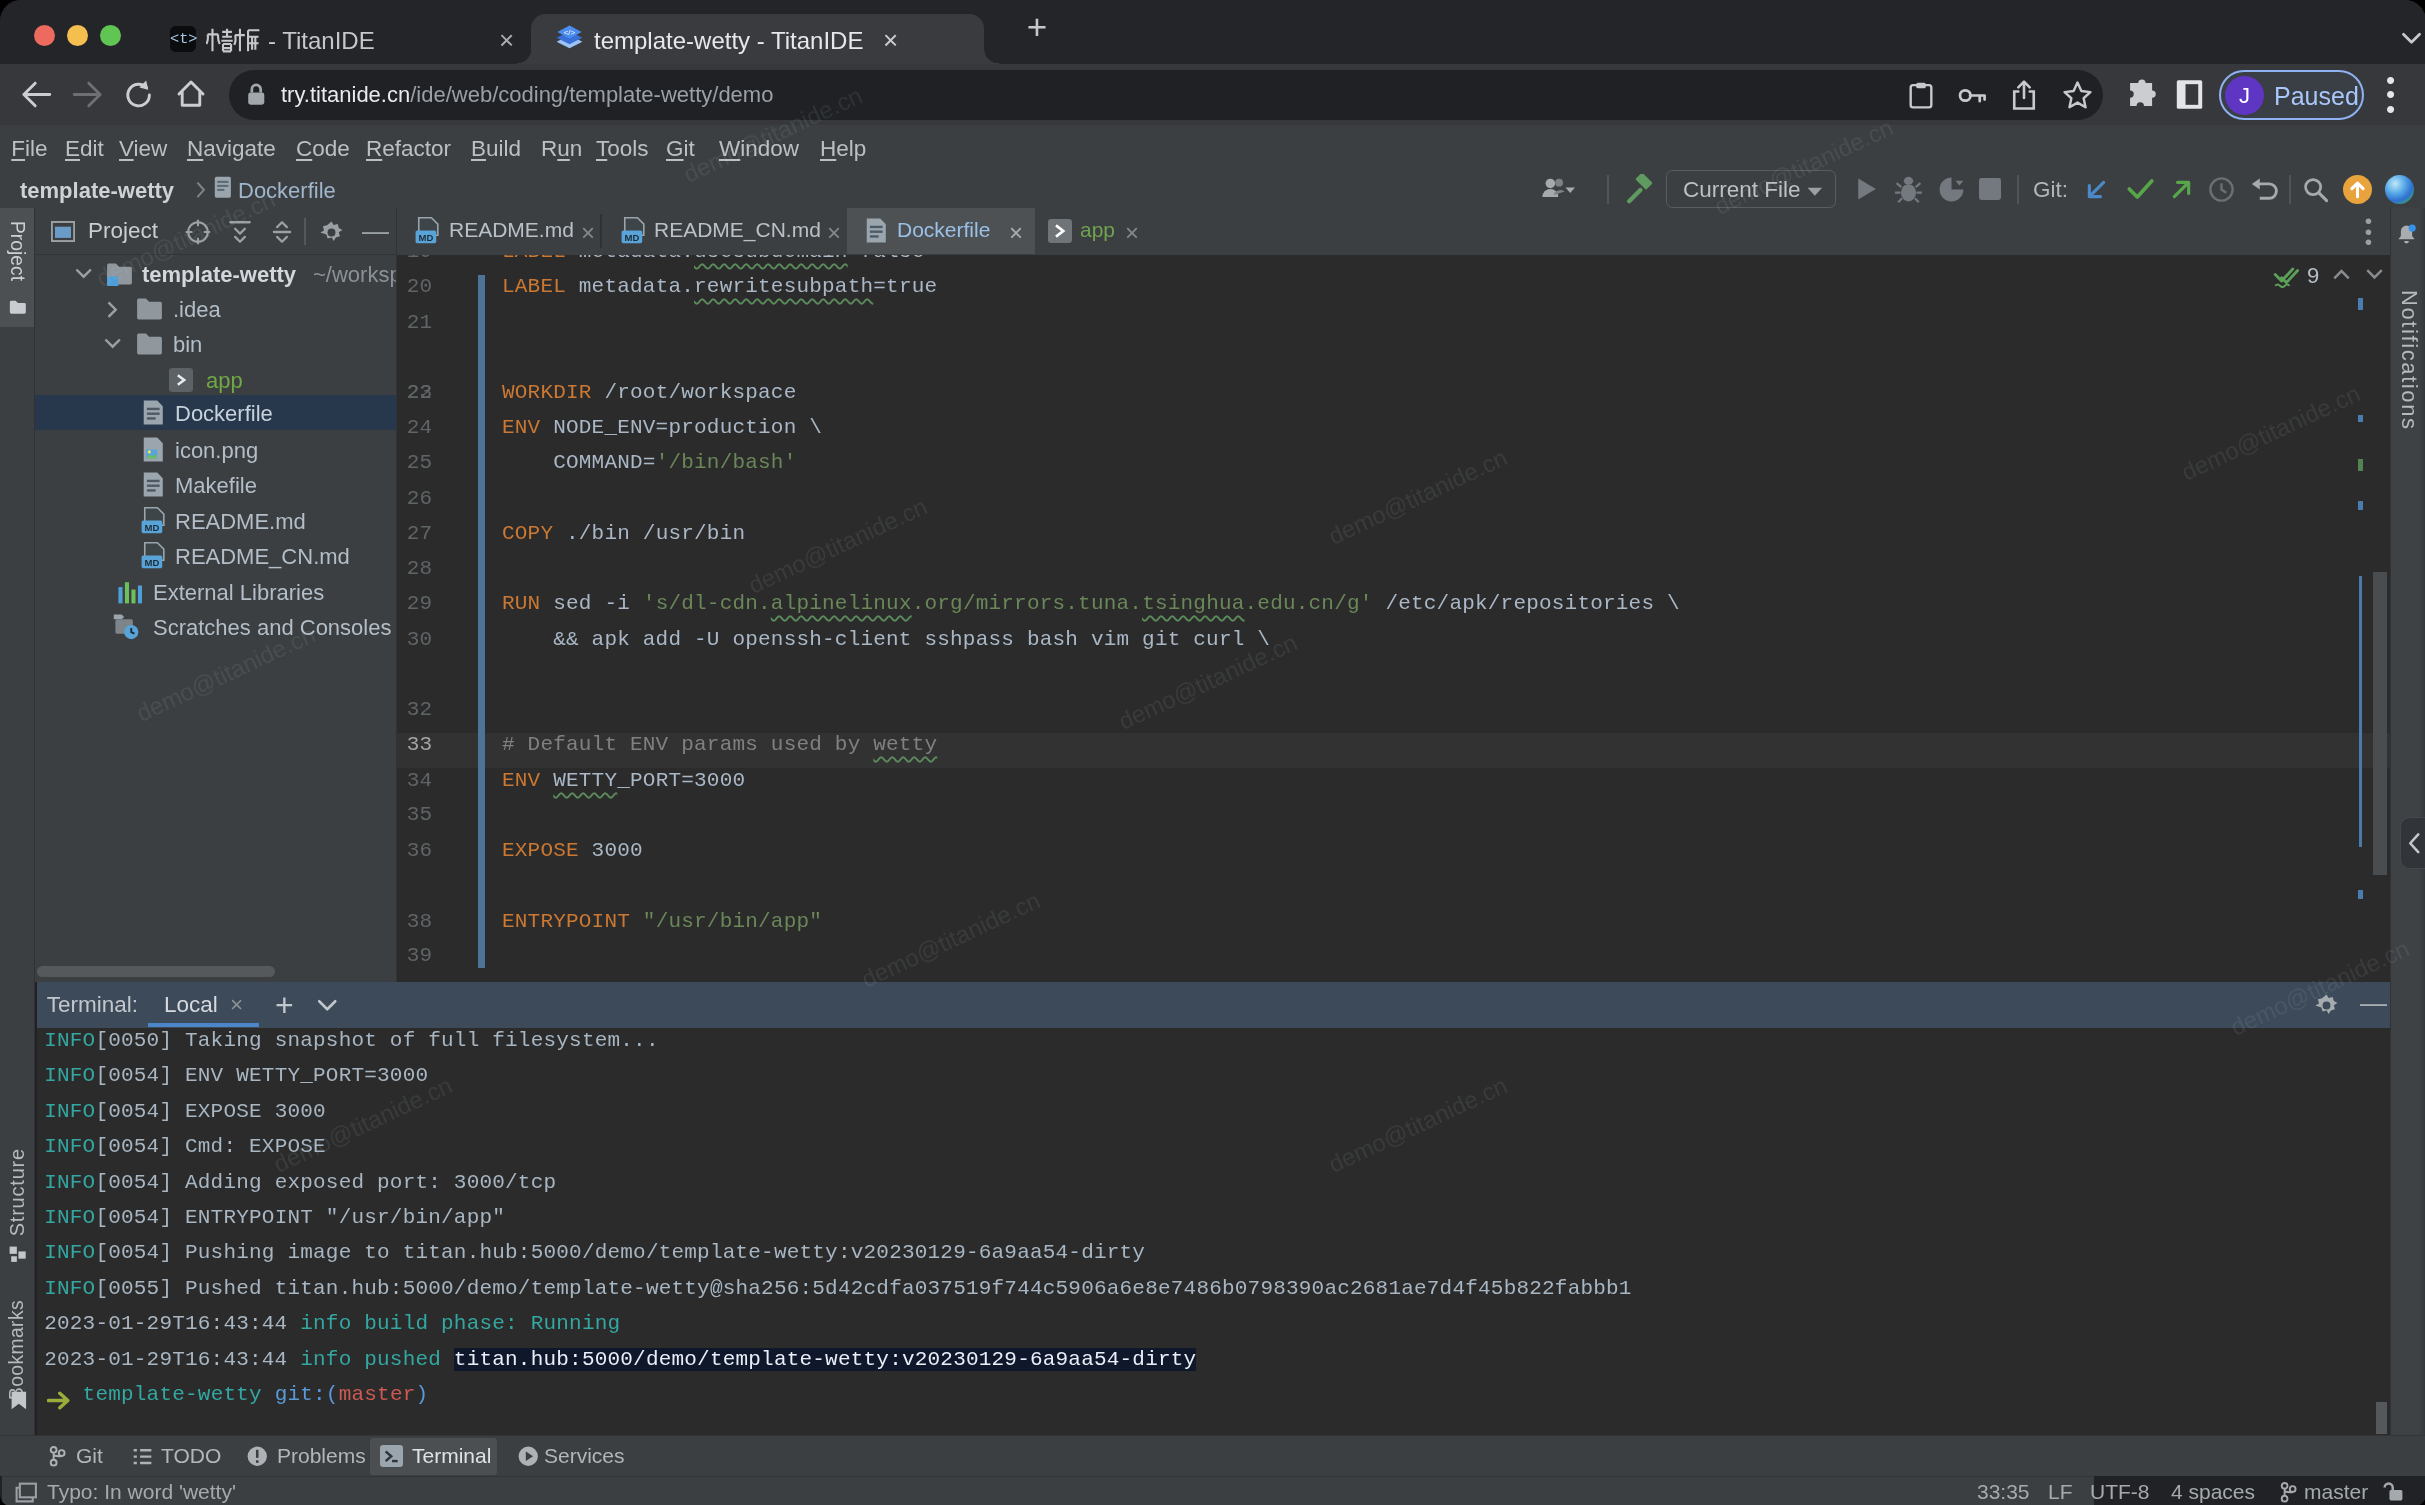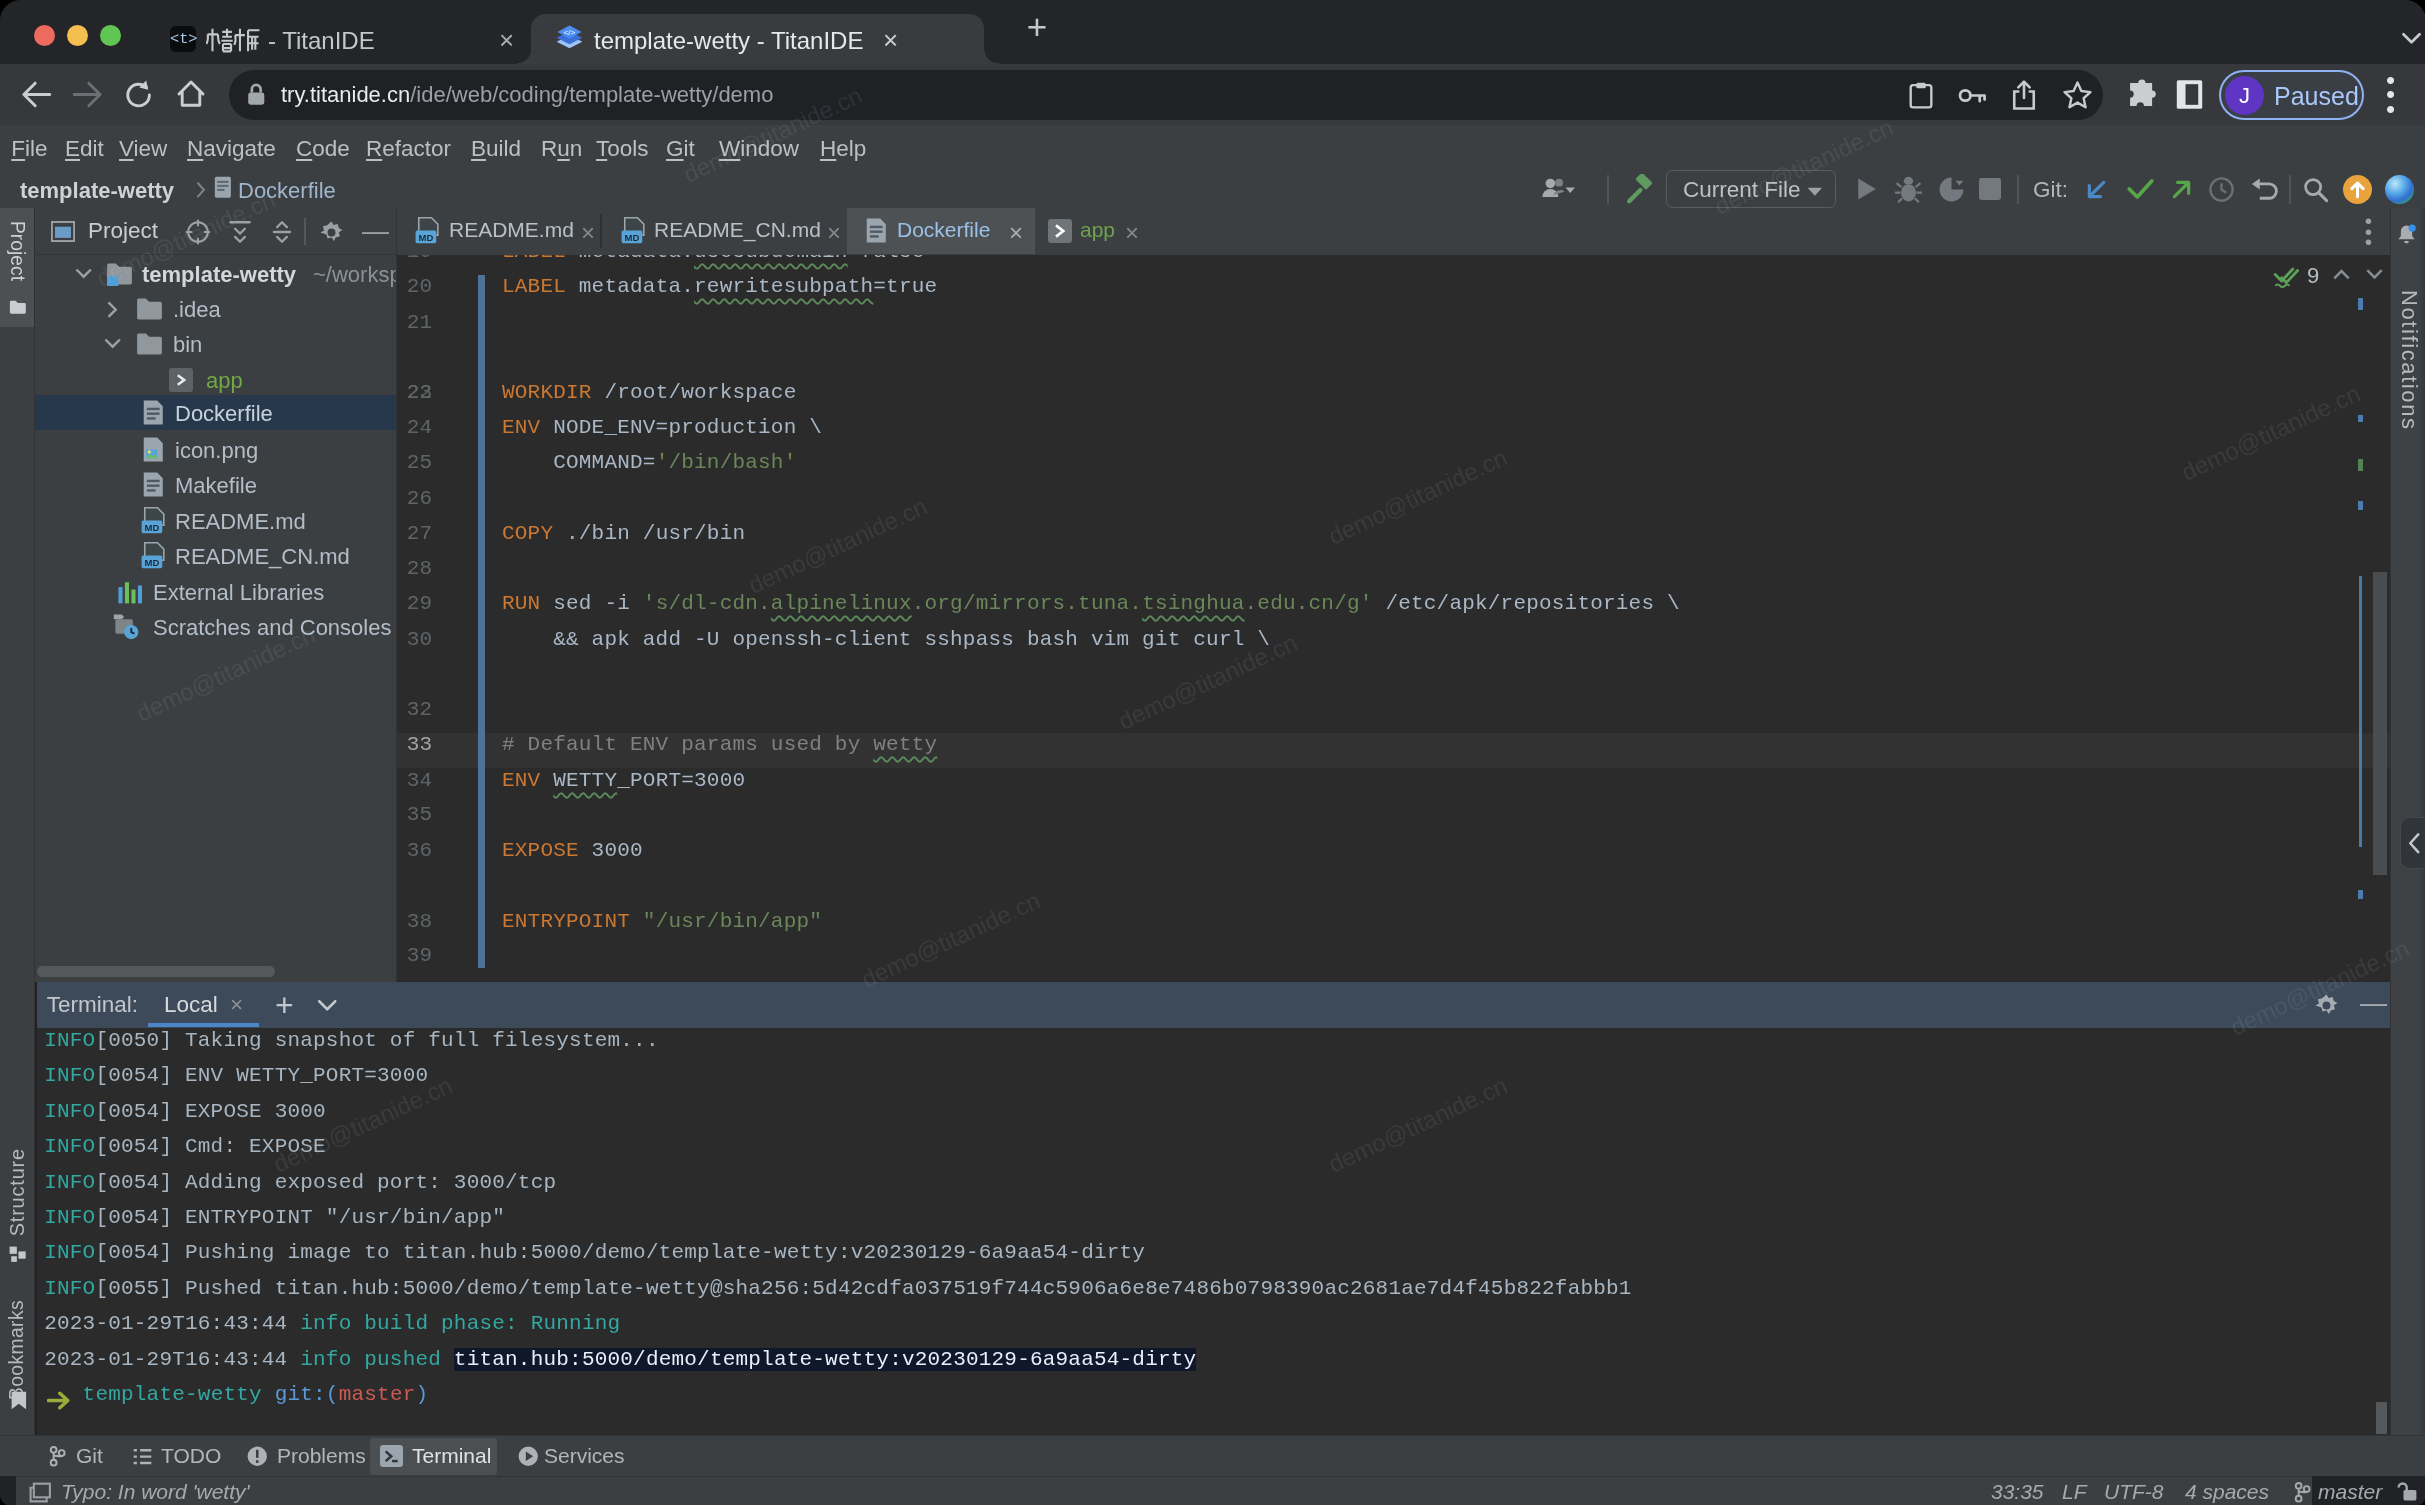--- a/index.html
+++ b/index.html
@@ -39,21 +39,21 @@
   .cl .code { position:absolute; left:105px; top:0; }
   .kw { color:#cb7832;text-align:right; } .str { color:#6a8759; } .cmt { color:#808080; }
   .wv { text-decoration:underline; text-decoration-style:wavy; text-decoration-color:#5c8a5c; text-decoration-thickness:1.6px; text-underline-offset:5.6px; }
   
   #termhead { position:absolute; left:37px; top:982px; width:2353px; height:46px; background:#3d4a59; }
   #termbody { position:absolute; left:37px; top:1028px; width:2353px; height:407px; background:#2b2b2b; }
   .tl { position:absolute; left:7.2px; height:35px; font-family:"Liberation Mono",monospace; font-size:21px; letter-spacing:0.2px; white-space:pre; color:#a7b6c2; }
   .inf { color:#33a7a1; }
   
   #btoolbar2 { position:absolute; left:0; top:1435px; width:2426px; height:41px; background:#3c3f41; border-top:1.6px solid #323436; }
-  #statusbar { position:absolute; left:16px; top:1476px; width:2296px; height:30px; background:#3c3f41; border-top:1.6px solid #323436;font-style:italic; }
+  #statusbar { position:absolute; left:2px; top:1476px; width:2092px; height:30px; background:#3c3f41; border-top:1.6px solid #323436; }
   .sbit { position:absolute; top:3.2px; font-size:21px; color:#a5aaae; white-space:nowrap; }
   .wm { position:absolute; font-size:24px; color:rgba(195,208,218,0.095); transform:rotate(-25deg); white-space:nowrap; font-family:"Liberation Sans",sans-serif; }
   .vtext { writing-mode:vertical-rl; }
   .vtext180 { writing-mode:vertical-rl; transform:rotate(180deg); }
 </style>
 </head>
 <body>
 <div id="win">
 
   

